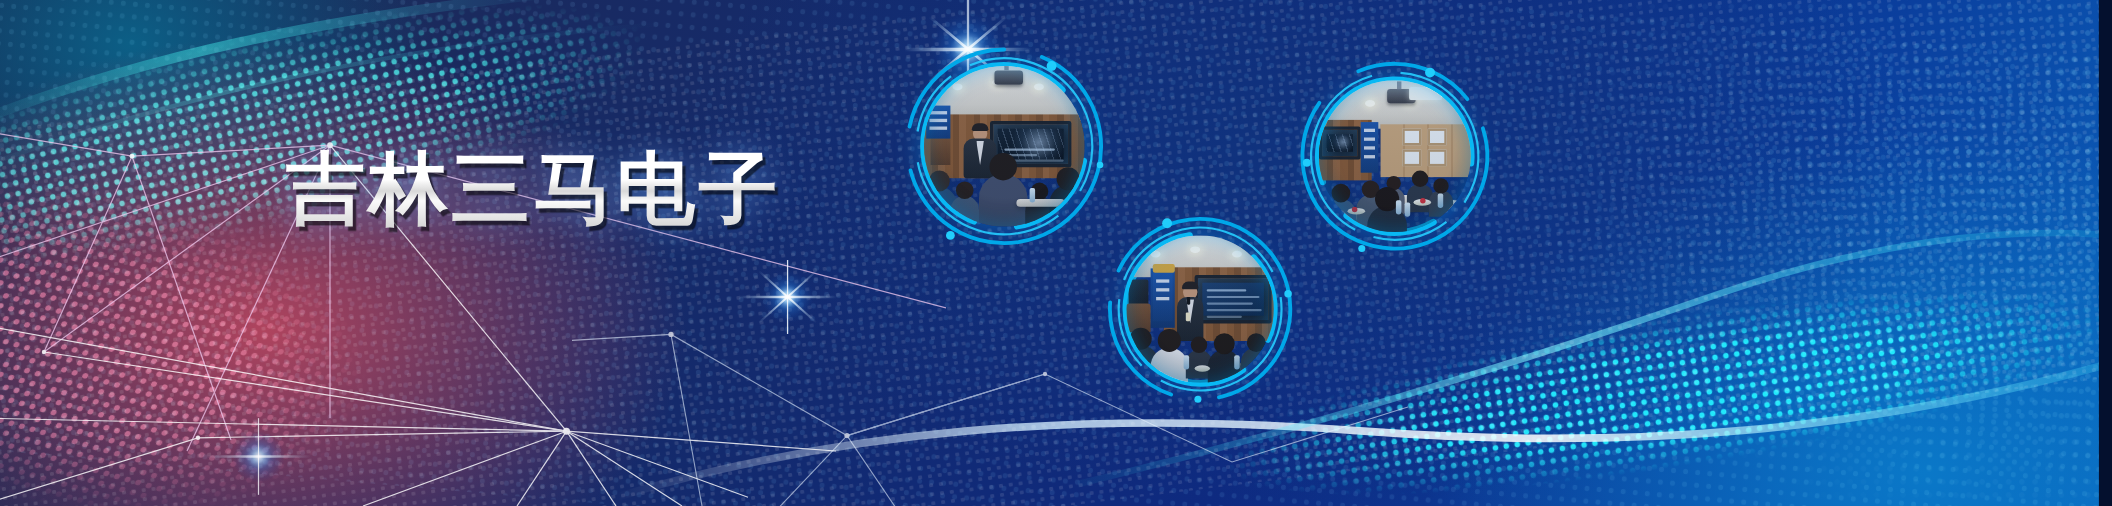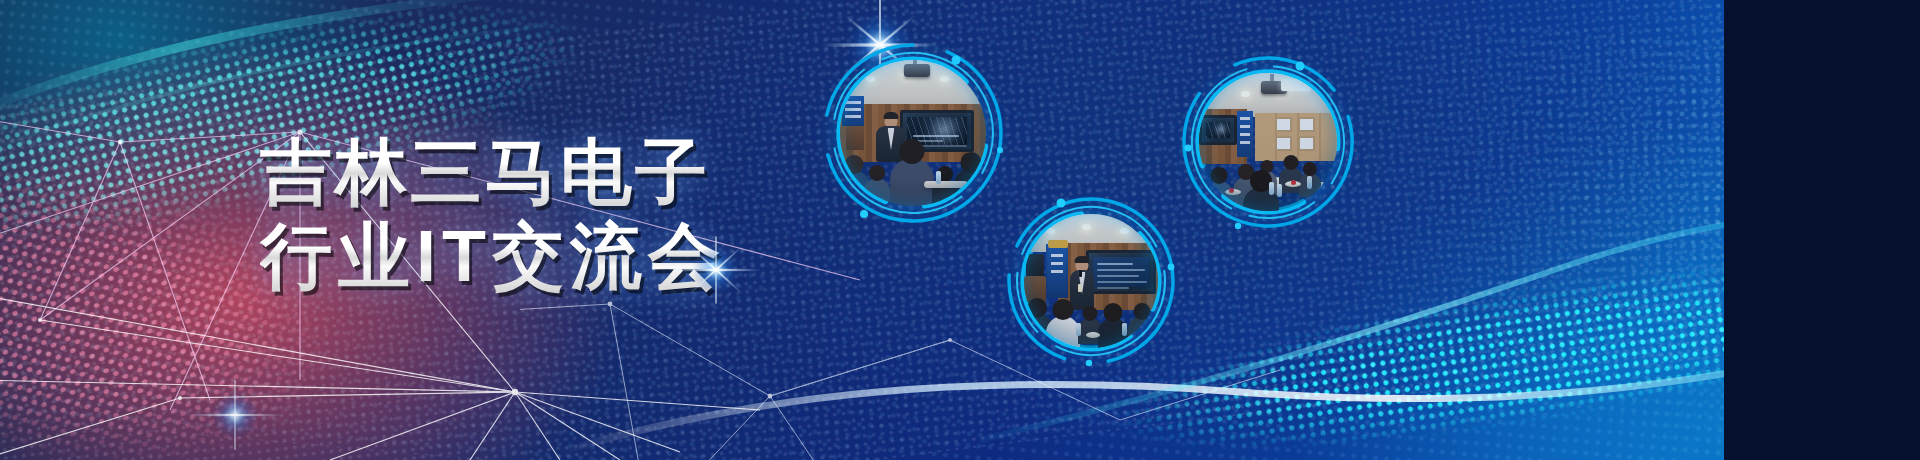--- a/index.html
+++ b/index.html
@@ -1,19 +1,19 @@
 <!DOCTYPE html>
 <html><head>
 <meta charset="utf-8">
 <style>
   * { margin:0; padding:0; box-sizing:border-box; }
   html,body { background:#04102e; }
   #banner{
     position:relative;
-    width:1724px; height:460px;
+    width:1908px; height:460px;
     overflow:hidden;
     font-family:"Liberation Sans","DejaVu Sans",sans-serif;
     background:
       radial-gradient(ellipse 900px 520px at 1180px 140px, #10337e 0%, rgba(16,51,126,0) 62%),
       radial-gradient(ellipse 760px 520px at 1750px 430px, #0a78c8 0%, rgba(10,120,200,0) 60%),
       radial-gradient(ellipse 620px 430px at 240px 300px, #b0445e 0%, rgba(176,68,94,0) 62%),
       radial-gradient(ellipse 420px 300px at 120px 40px, #0c5f86 0%, rgba(12,95,134,0) 65%),
       linear-gradient(115deg,#16264f 0%, #1b2a5c 18%, #132a6e 40%, #0e2a80 62%, #0a3f9e 82%, #0b62bd 100%);
   }
 
@@ -284,21 +284,20 @@
   </svg>
 
   <svg class="flare" style="left:180px;top:360px;width:110px;height:110px;" viewBox="0 0 120 120">
     <circle cx="60" cy="60" r="26" fill="url(#gFlare)" opacity=".85"></circle>
     <rect x="8" y="58.8" width="104" height="2.4" fill="url(#gSpike)" opacity=".8"></rect>
     <rect x="58.8" y="22" width="2.4" height="76" fill="url(#gSpike)" opacity=".8"></rect>
   </svg>
 
   <div id="headline">
     <span class="hl-line l1">吉林三马电子</span>
-    <span class="hl-line l2">行业IT交流会</span>
   </div>
 
   <div class="medallion" style="left:818px;top:38px;width:190px;height:190px;">
     <svg class="ring-svg" width="190" height="190" viewBox="0 0 190 190">
       <circle cx="95" cy="95" r="88" fill="none" stroke="#00a8e8" stroke-width="3.5" stroke-dasharray="300 40 120 35" stroke-linecap="round" transform="rotate(-30 95 95)"></circle>
       <circle cx="95" cy="95" r="80" fill="none" stroke="#2ad2ff" stroke-width="2" stroke-dasharray="150 28 60 20 200 30" transform="rotate(62 95 95)" opacity=".9"></circle>
       <circle cx="95" cy="95" r="73.5" fill="none" stroke="#0bbcf2" stroke-width="6" stroke-dasharray="215 70 90 40" stroke-linecap="round" transform="rotate(148 95 95)"></circle>
       <circle cx="138" cy="22" r="4.5" fill="#23cffc"></circle>
       <circle cx="46" cy="176" r="4" fill="#23cffc"></circle>
       <circle cx="182" cy="112" r="3" fill="#23cffc"></circle>

